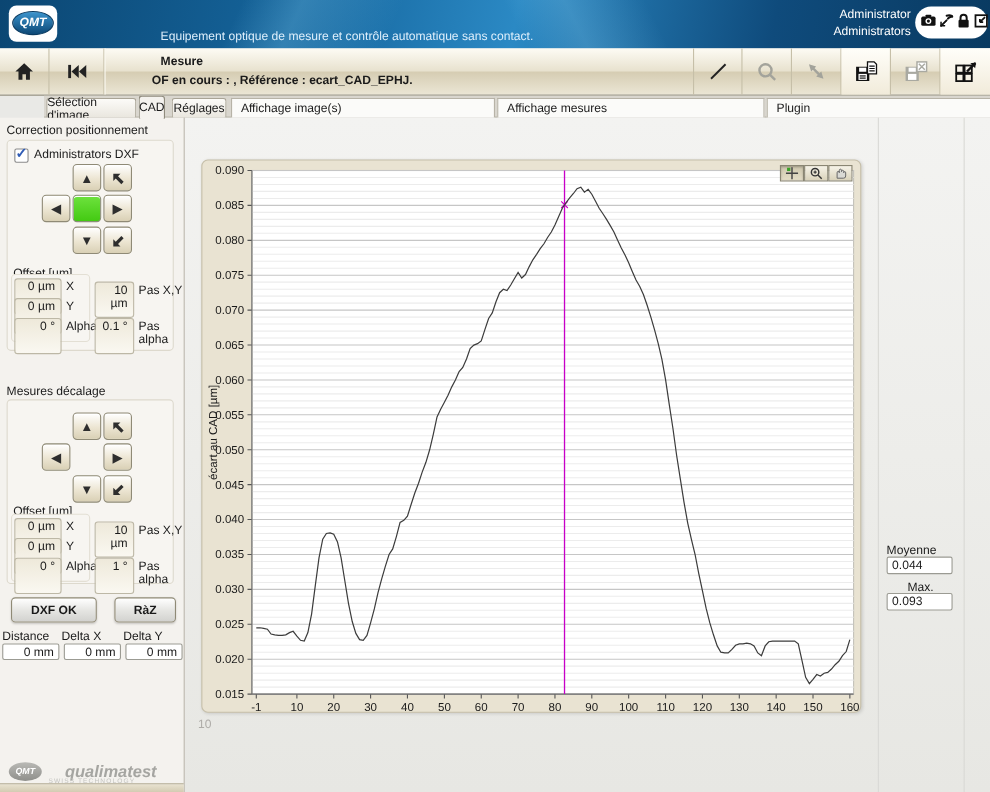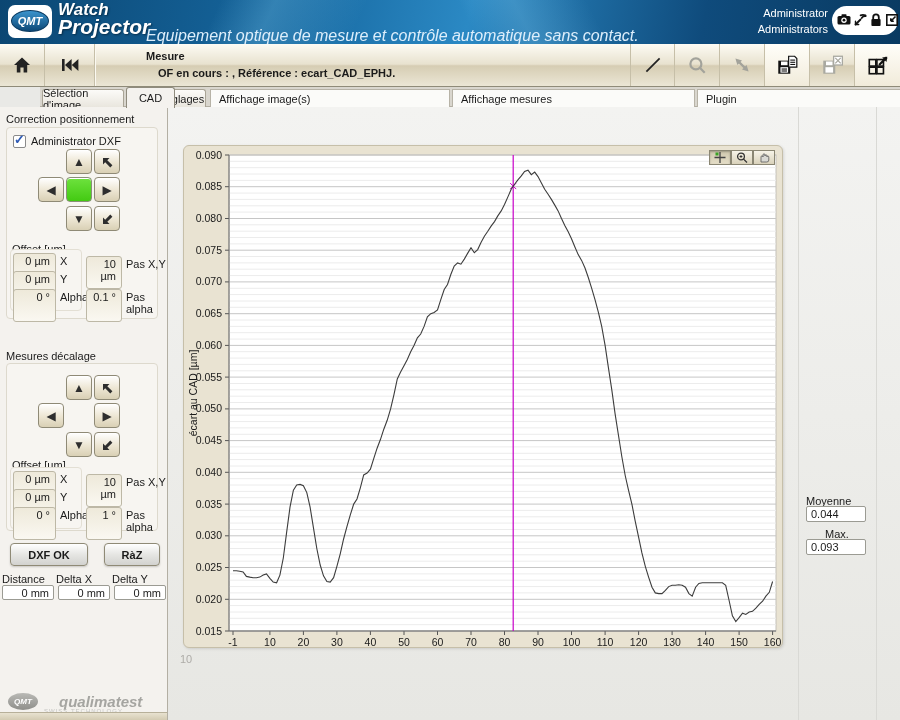--- a/index.html
+++ b/index.html
@@ -15,36 +15,36 @@
       linear-gradient(63deg, rgba(255,255,255,0) 52%, rgba(150,215,245,.22) 58%, rgba(255,255,255,0) 66%),
       linear-gradient(100deg,#0b4672 0%,#16679f 32%,#2b89c4 52%,#0f4b7c 78%,#093a61 100%);}
   .logo-box{position:absolute;left:8px;top:5px;width:44px;height:33px;background:#fff;border-radius:7px;}
   .logo-oval{position:absolute;left:3px;top:5px;width:38px;height:22px;border-radius:50%;
     background:linear-gradient(#3b94cd,#0d4876);border:1px solid #0a3a60;color:#fff;
     font-style:italic;font-weight:bold;font-size:11px;display:flex;align-items:center;justify-content:center;}
   .app-title{position:absolute;left:58px;top:1px;color:#fff;font-style:italic;font-weight:bold;
     text-shadow:1px 1px 2px rgba(0,0,0,.45);line-height:1;}
   .app-title .t1{font-size:17px;display:block;}
   .app-title .t2{font-size:21px;display:block;margin-top:-2px;}
-  .app-subtitle{position:absolute;left:146px;top:27px;color:#ddeefb;font-size:16px;font-style:italic;}
+  .app-subtitle{position:absolute;left:146px;top:27px;color:#ddeefb;font-size:11px;}
   .user-block{position:absolute;right:72px;top:5px;text-align:right;color:#fff;line-height:16px;}
   .status-pill{position:absolute;right:2px;top:6px;width:66px;height:29px;background:#fff;border-radius:15px;
     display:flex;align-items:center;justify-content:space-evenly;padding:0 4px;}
 
   
   .toolbar{position:absolute;left:0;top:44px;width:900px;height:43px;
     background:linear-gradient(#fdfbf4,#e8e2cf 48%,#d6cdb3 52%,#ebe6d5);
     border-bottom:1px solid #8f8b79;}
   .tbtn{position:absolute;top:0;height:42px;display:flex;align-items:center;justify-content:center;
     border-right:1px solid #c6bfa8;cursor:pointer;}
   .tbtn.sep-l{border-left:1px solid #c6bfa8;}
   .tbtn.raised{background:linear-gradient(#fffef9,#f1ebda);}
   .measure-block{position:absolute;left:95px;top:0;width:535px;height:42px;border-left:1px solid #fbf9f1;}
   .measure-title{position:absolute;left:50px;top:6px;font-weight:bold;}
-  .measure-subtitle{position:absolute;left:62px;top:23px;font-weight:bold;}
+  .measure-subtitle{position:absolute;left:42px;top:23px;font-weight:bold;}
 
   
   .tabrow{position:absolute;left:0;top:87px;width:900px;height:20px;background:#d9d6ce;
     border-bottom:1px solid #b2aea2;margin-left:40px;}
   .stab{position:absolute;top:2px;height:18px;border:1px solid #a9a496;border-bottom:none;
     border-radius:3px 3px 0 0;background:linear-gradient(#fcfbf8,#e9e6de);
     display:flex;align-items:center;justify-content:center;cursor:pointer;}
   .stab.active{top:0;height:21px;background:#f4f2ee;border-color:#8f8b7d;z-index:2;}
   .mtab{position:absolute;top:2px;height:18px;background:#fbfbf9;border:1px solid #b7b3a7;border-bottom:none;
     display:flex;align-items:center;padding-left:8px;cursor:pointer;}
@@ -93,24 +93,20 @@
     background:#fff;padding:1px 4px 0 4px;}
 </style>
 </head>
 <body>
 
 <div id="app">
 
   <div class="header">
     <div class="logo-box">
       <div class="logo-oval">QMT</div>
-    </div>
-    <div class="app-title">
-      <span class="t1">Watch</span>
-      <span class="t2">Projector</span>
     </div>
     <div class="app-subtitle">Equipement optique de mesure et contrôle automatique sans contact.</div>
     <div class="user-block">
       <div>Administrator</div>
       <div>Administrators</div>
     </div>
     <div class="status-pill">
       <span>
         <svg width="16" height="16" viewBox="0 0 16 16">
             <rect x="1.5" y="4" width="13" height="8.5" rx="1.5" fill="#111"></rect>
@@ -211,21 +207,21 @@
           <line x1="12" y1="10" x2="19" y2="3" stroke-width="2"></line>
           <polygon points="19.5,2.5 14.8,3.2 18.8,7.2" fill="#111" stroke="none"></polygon>
         </svg>
     </div>
   </div>
 
   <div class="tabrow">
     <div class="stab" style="left:2px;width:82px;">
       <span>Sélection d'image</span>
     </div>
-    <div class="stab active" style="left:86px;width:49px;">
+    <div class="stab active" style="left:86px;width:24px;">
       <span>CAD</span>
     </div>
     <div class="stab" style="left:116px;width:50px;">
       <span>Réglages</span>
     </div>
     <div class="mtab" style="left:412px;width:243px;">
       <span>Affichage mesures</span>
     </div>
     <div class="mtab" style="left:170px;width:240px;">
       <span>Affichage image(s)</span>
@@ -235,21 +231,21 @@
     </div>
   </div>
 
   <div class="sidebar">
     <div class="sec-title" style="left:6px;top:6px;">Correction positionnement</div>
     <div class="gbox" style="left:6px;top:20px;width:152px;height:192px;"></div>
 
     <div class="cb" style="left:13px;top:28px;">
       <span class="mark">✓</span>
     </div>
-    <div class="flbl" style="left:31px;top:28px;">Administrator DXF</div>
+    <div class="flbl" style="left:31px;top:28px;">Administrators DXF</div>
 
     <div class="abtn" style="left:66px;top:42px;">
         <span>▲</span>
       </div>
     <div class="abtn" style="left:94px;top:42px;">
       <svg width="16" height="16" viewBox="0 0 16 16">
           <polygon points="4,4 10.5,4 8.3,6.2 13.4,11.3 11.3,13.4 6.2,8.3 4,10.5" fill="#2e2e2e"></polygon>
         </svg>
     </div>
     <div class="abtn" style="left:38px;top:70px;">

